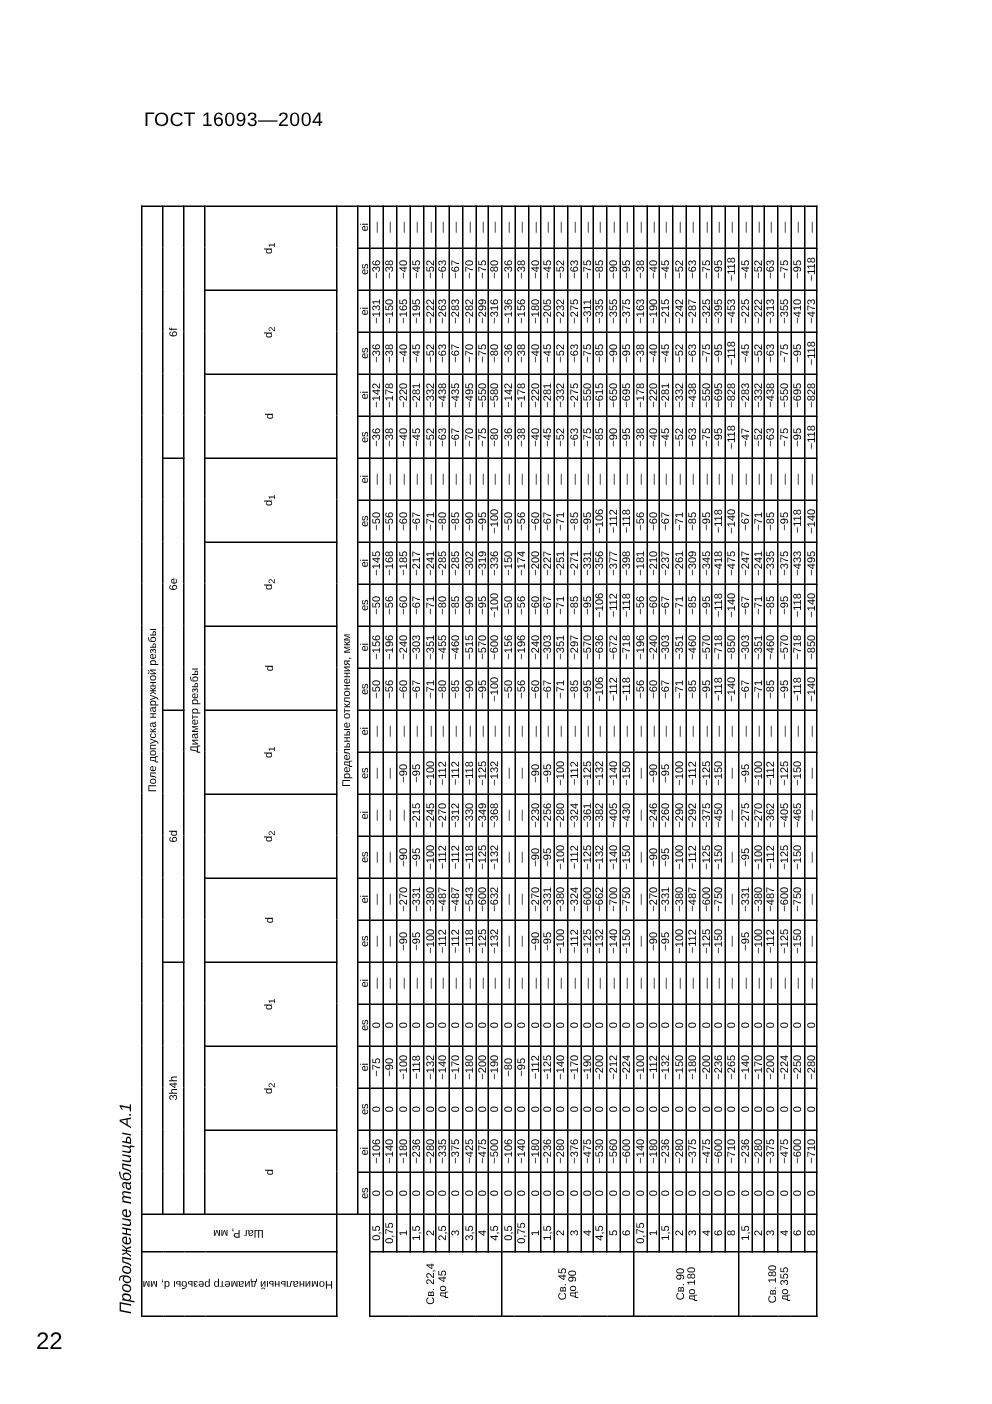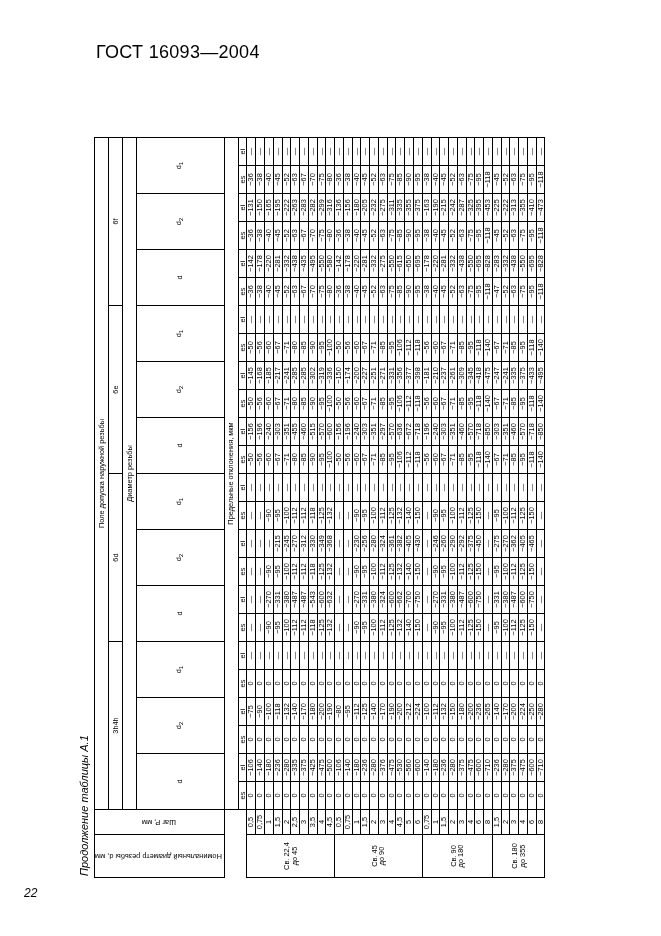--- a/index.html
+++ b/index.html
@@ -6,29 +6,28 @@
   body{
     width:661px;height:936px;
     background:#ffffff;
     font-family:"Liberation Sans", sans-serif;
     color:#000;
     position:relative;
     overflow:hidden;
   }
   .page-header{
     position:absolute;
-    top:42px;left:96px;
-    font-size:18px;
+    top:72px;left:96px;
+    font-size:13px;
     letter-spacing:0.3px;
   }
   .page-number{
     position:absolute;
     left:24px;top:886px;
-    font-size:12px;
-    font-style:italic;
+    font-size:16px;
   }
   
   .rot-wrap{
     position:absolute;
     left:0px;top:0px;
     width:661px;height:936px;
   }
   .rot-inner{
     position:absolute;
     transform-origin: 0 0;

